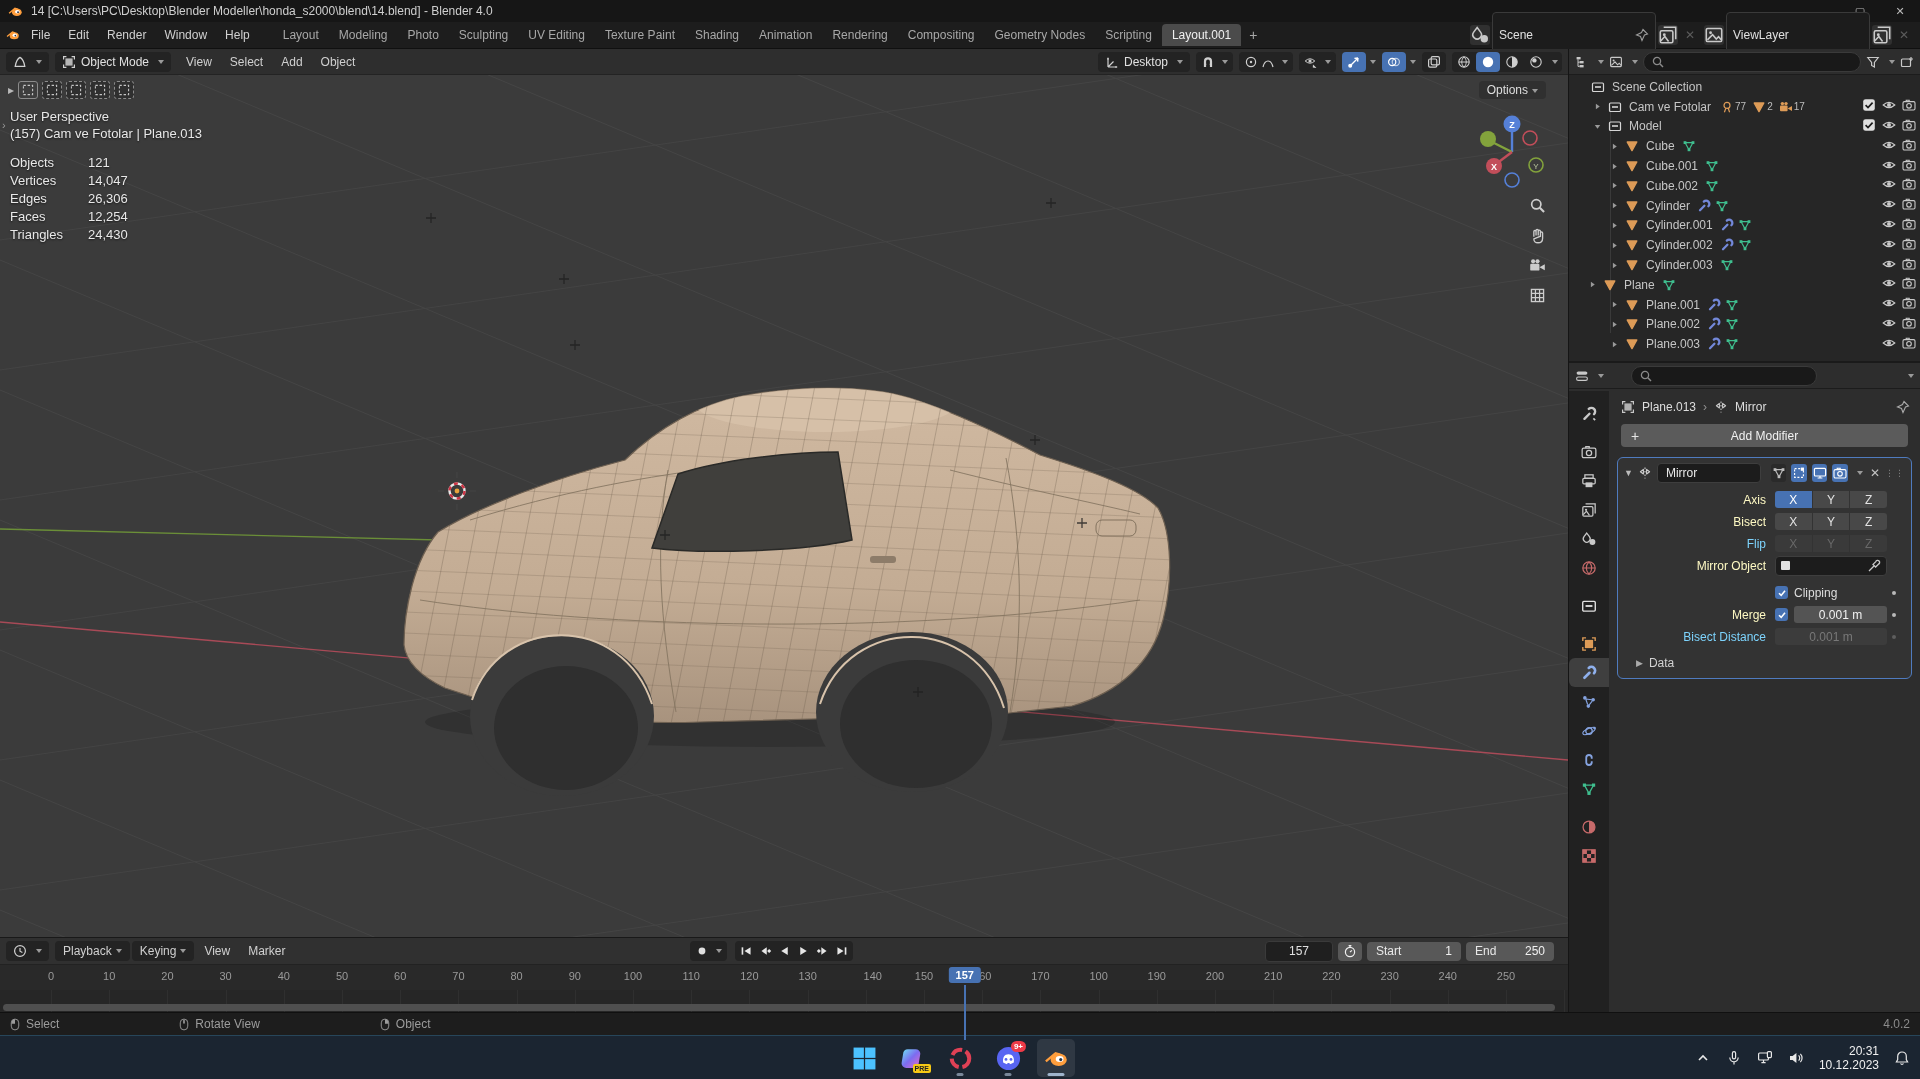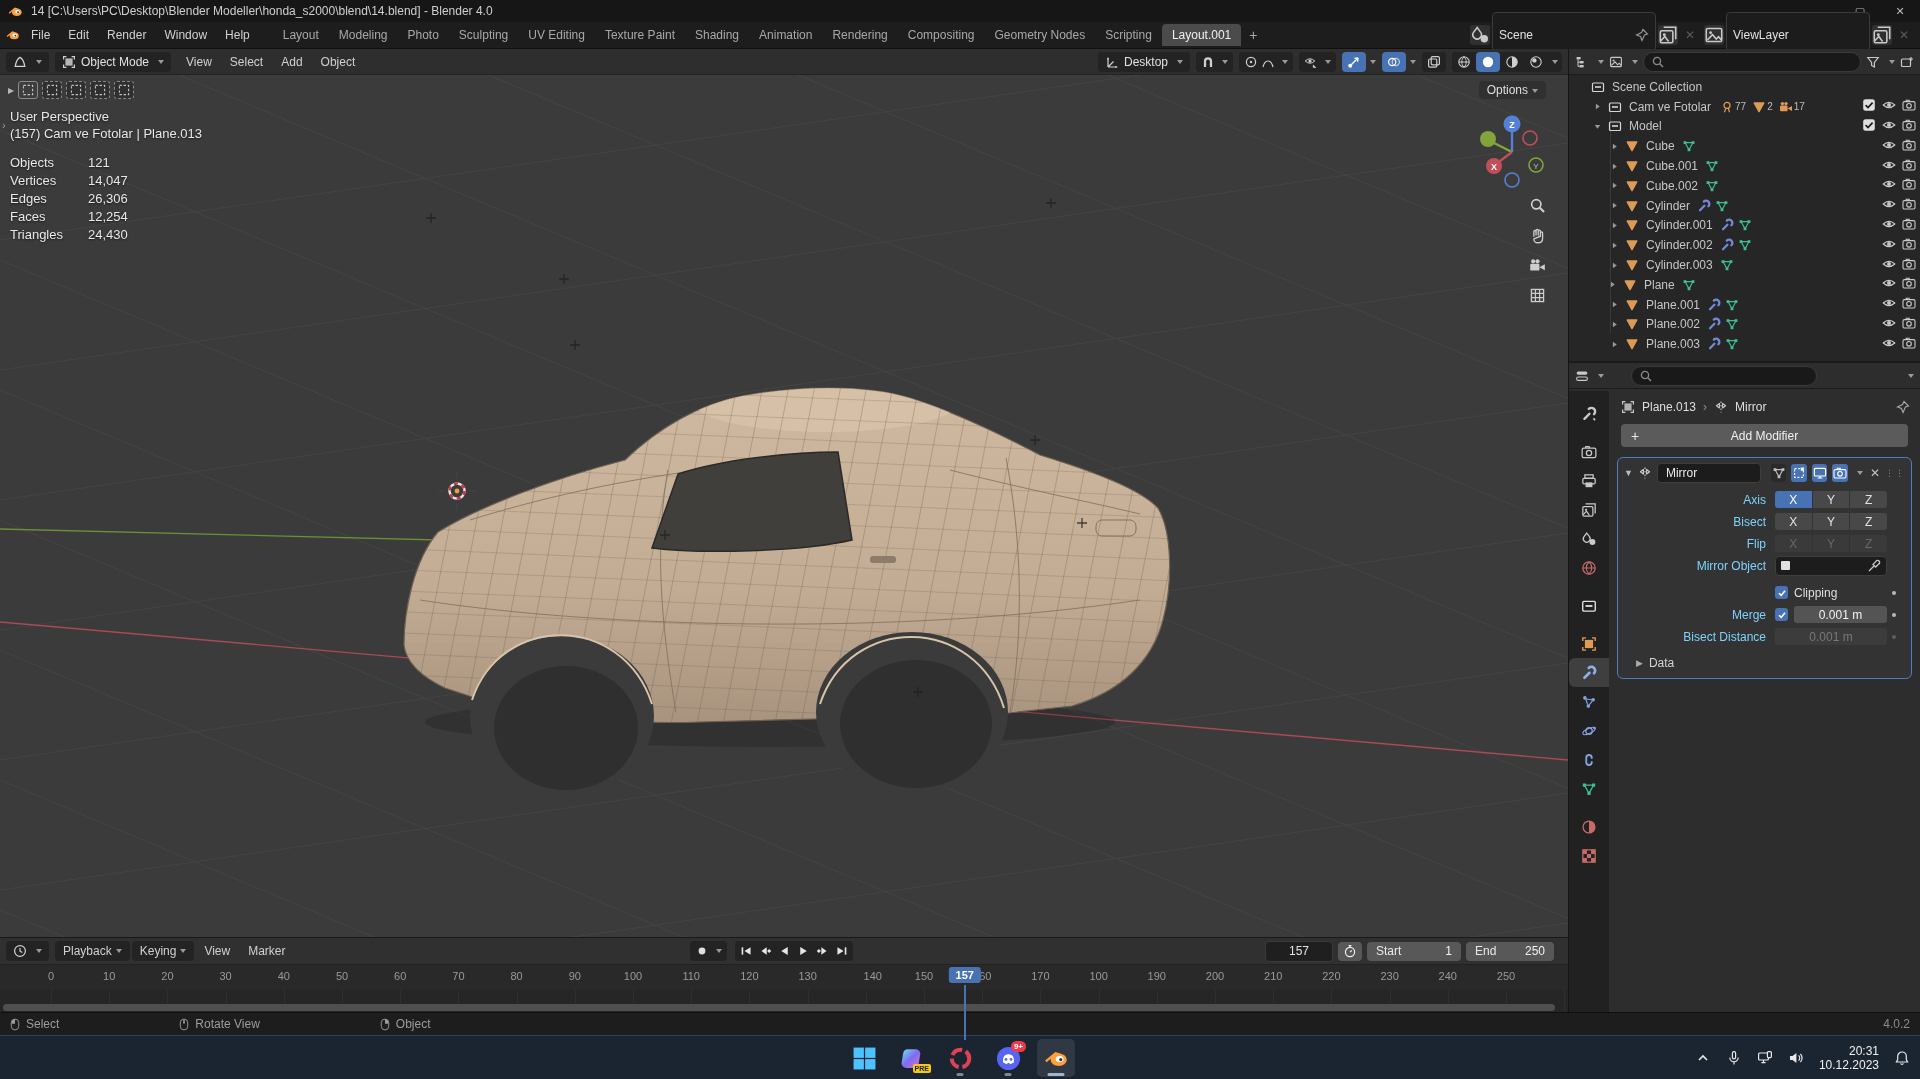--- a/index.html
+++ b/index.html
@@ -82,21 +82,21 @@
   .addmod{position:relative;margin:4px 12px 10px 12px;height:23px;background:#5b5b5b;border-radius:4px;display:flex;align-items:center;justify-content:center;color:#f1f1f1;}
   .addmod .plus{position:absolute;left:10px;font-size:14px;color:#e6e6e6;}
   .mod-panel{margin:0 8px;background:#333333;border:1px solid #4f7bbf;border-radius:6px;padding-bottom:8px;}
   .mod-head{display:flex;align-items:center;gap:5px;padding:5px 6px;}
   .mod-name{background:#1c1c1c;border:1px solid #3e3e3e;border-radius:4px;height:18px;display:flex;align-items:center;padding:0 8px;min-width:86px;color:#e8e8e8;}
   .mtog{width:21px;height:18px;border-radius:3px;display:flex;align-items:center;justify-content:center;background:#2a2a2a;color:#bdbdbd;}
   .mtog.on{background:#4772b3;color:#fff;}
   .mod-x{margin-left:2px;color:#c3c3c3;}
   .grip{color:#7d7d7d;letter-spacing:1px;font-size:9px;}
   .mrow{display:flex;align-items:center;height:21px;margin:1px 10px 1px 0;}
-  .mlabel{width:148px;text-align:right;color:#7dd3fc;padding-right:9px;flex:none;}
+  .mlabel{width:148px;text-align:right;color:#fef9c3;padding-right:9px;flex:none;}
   .mlabel.dim{color:#7dd3fc;}
   .seg{display:flex;flex:1;}
   .seg-btn{flex:1;height:17px;display:flex;align-items:center;justify-content:center;background:#484848;color:#e2e2e2;margin-right:1px;}
   .seg-btn:first-child{border-radius:3px 0 0 3px;}
   .seg-btn:last-child{border-radius:0 3px 3px 0;margin-right:0;}
   .seg-btn.on{background:#4772b3;color:#fff;}
   .seg.disabled .seg-btn{background:#3a3a3a;color:#686868;}
   .animdot{width:14px;display:flex;justify-content:center;flex:none;}
   .animdot b{width:4px;height:4px;border-radius:50%;background:#b9b9b9;display:block;}
   .animdot.dim b{background:#5e5e5e;}
@@ -1066,21 +1066,21 @@
                 </span></span>
               <span class="c-gray"><span class="icon ">
                   <svg viewBox="0 0 14 14" fill="none">
                     <rect x="1" y="3.6" width="12" height="8.4" rx="1.4" stroke="currentColor" stroke-width="1.1"></rect>
                     <circle cx="7" cy="7.8" r="2.3" stroke="currentColor" stroke-width="1.1"></circle>
                     <path d="M4.2 3.6V2.2h3v1.4" stroke="currentColor" stroke-width="1.1"></path>
                   </svg>
                 </span></span>
             </span>
           </div>
-          <div class="ol-row" style="padding-left: 36px;">
+          <div class="ol-row" style="padding-left: 16px;">
             <span class="ol-arrow">
               <span class="icon ">
                 <svg viewBox="0 0 14 14" fill="none">
                   <path d="M4.5 2.8 10.5 7 4.5 11.2Z" fill="currentColor"></path>
                 </svg>
               </span>
             </span>
             <span class="icon c-orange">
               <svg viewBox="0 0 14 14" fill="none">
                 <path d="M2.2 3h9.6L7 11.6Z" fill="currentColor" stroke="currentColor" stroke-width="1.4" stroke-linejoin="round"></path>

